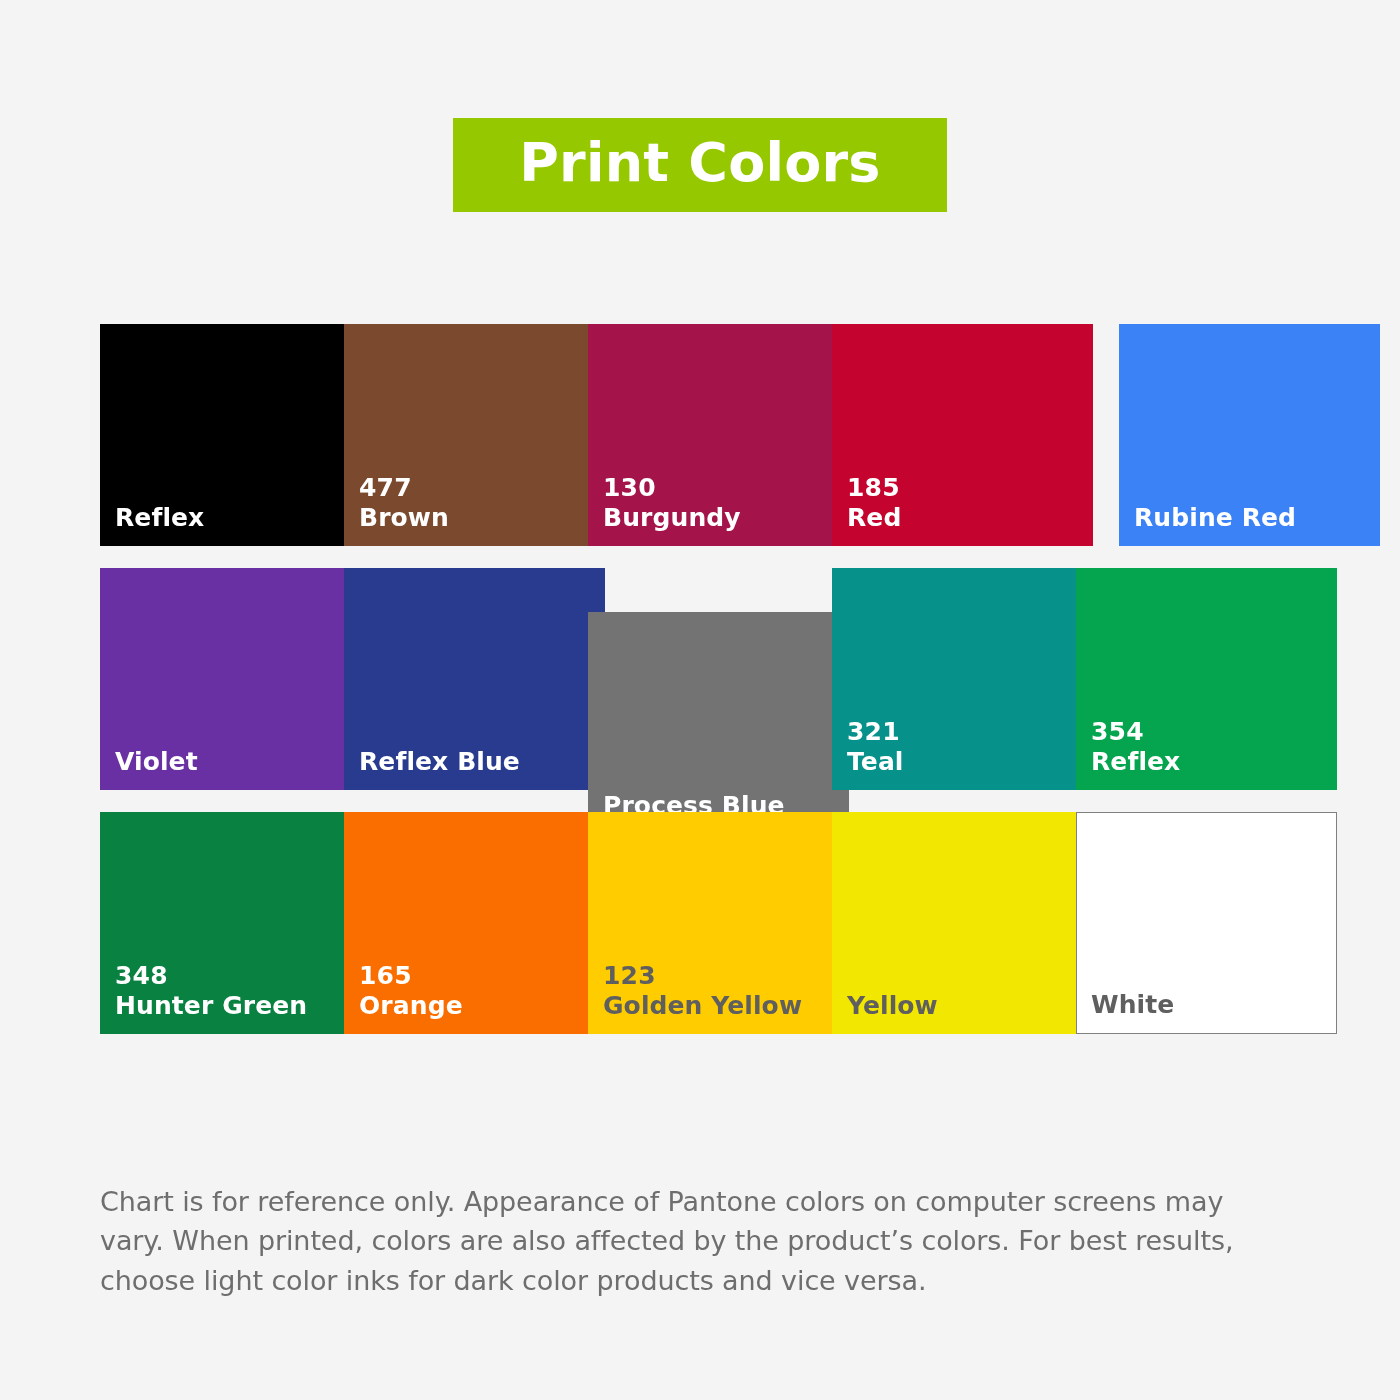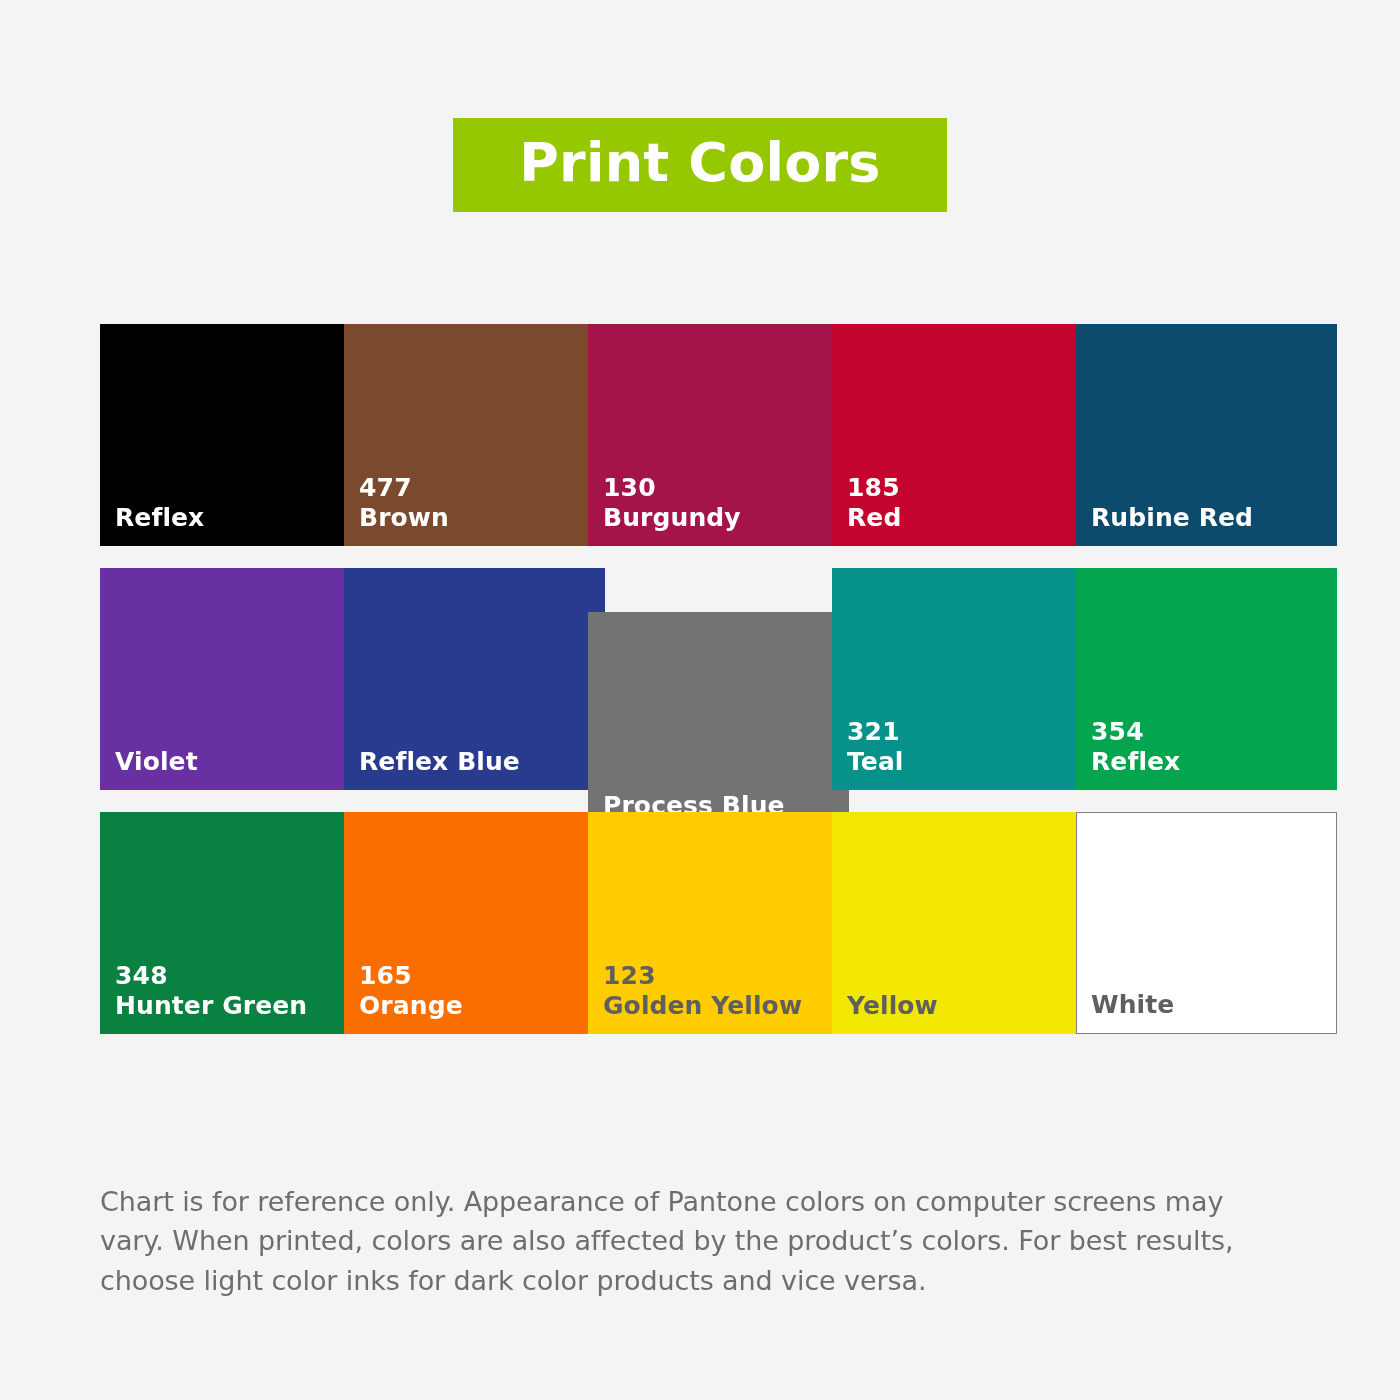--- a/index.html
+++ b/index.html
@@ -134,21 +134,21 @@
           <span class="code" style="color: rgb(255, 255, 255);">130</span>
           <span class="name" style="color: rgb(255, 255, 255);">Burgundy</span>
         </div>
       </div>
       <div class="swatch" style="background: rgb(196, 4, 46);">
         <div class="swatch-labels">
           <span class="code" style="color: rgb(255, 255, 255);">185</span>
           <span class="name" style="color: rgb(255, 255, 255);">Red</span>
         </div>
       </div>
-      <div class="swatch" style="background: #0c4a6e;">
+      <div class="swatch" style="background: #3b82f6; margin-left: 43px;">
         <div class="swatch-labels">
           <span class="name" style="color: rgb(255, 255, 255);">Rubine Red</span>
         </div>
       </div>
       <div class="swatch" style="background: rgb(104, 48, 162);">
         <div class="swatch-labels">
           <span class="name" style="color: rgb(255, 255, 255);">Violet</span>
         </div>
       </div>
       <div class="swatch" style="background: rgb(41, 59, 143);">

